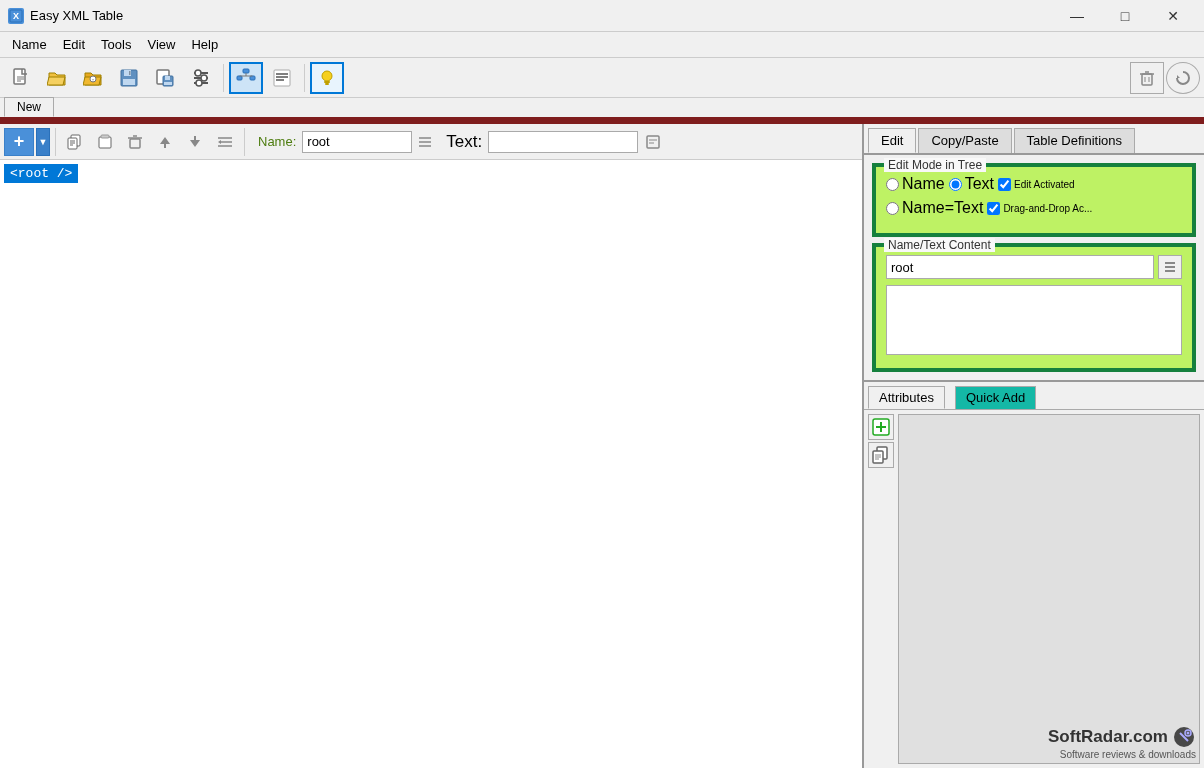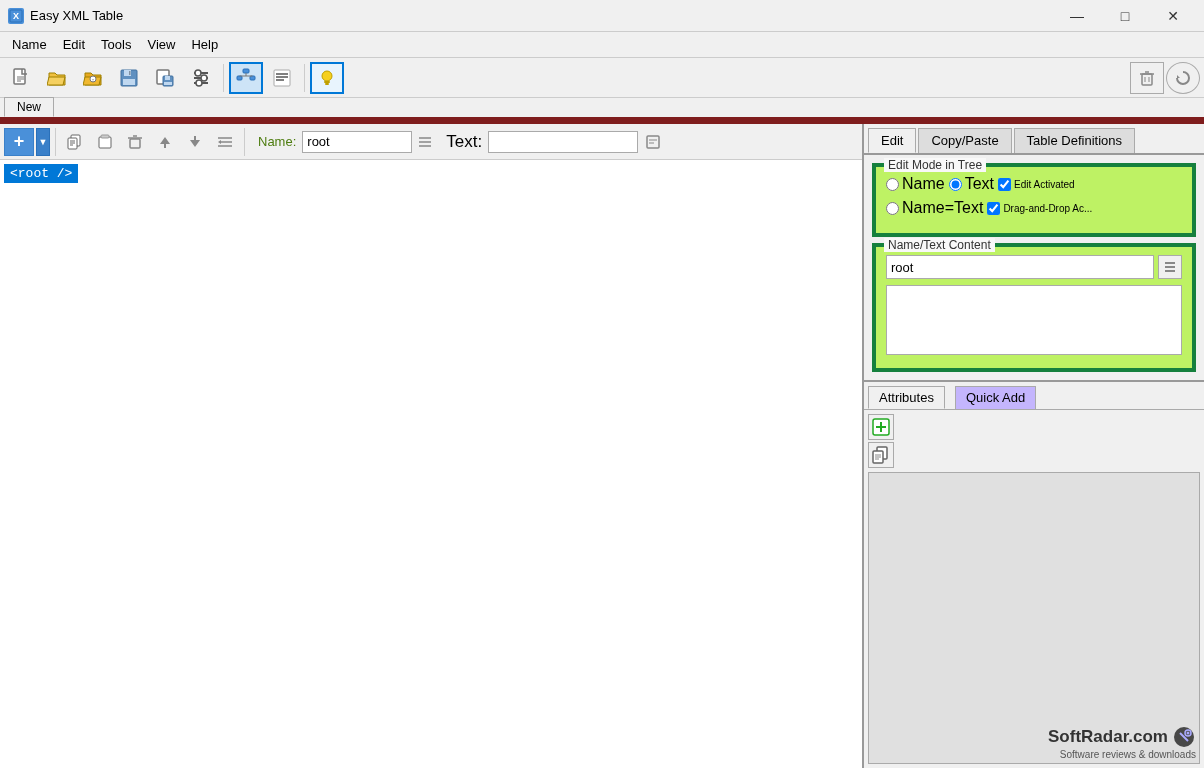--- a/index.html
+++ b/index.html
@@ -355,34 +355,34 @@
     }
     .attr-tabs {
       display: flex;
       background: #f0f0f0;
       border-bottom: 1px solid #aaa;
       padding: 4px 4px 0;
       gap: 10px;
     }
     .attr-tab {
       padding: 3px 10px;
-      background: #c4b5fd;
+      background: #14b8a6;
       border: 1px solid #aaa;
       border-bottom: none;
       cursor: pointer;
       font-size: 13px;
     }
     .attr-tab.active {
       background: #f0f0f0;
       border-bottom: 1px solid #f0f0f0;
     }
     .attr-content {
       flex: 1;
       display: flex;
-      flex-direction: column;
+      flex-direction: row;
       padding: 4px;
       gap: 4px;
     }
     .attr-buttons {
       display: flex;
       flex-direction: column;
       gap: 2px;
     }
     .attr-btn {
       width: 26px;

